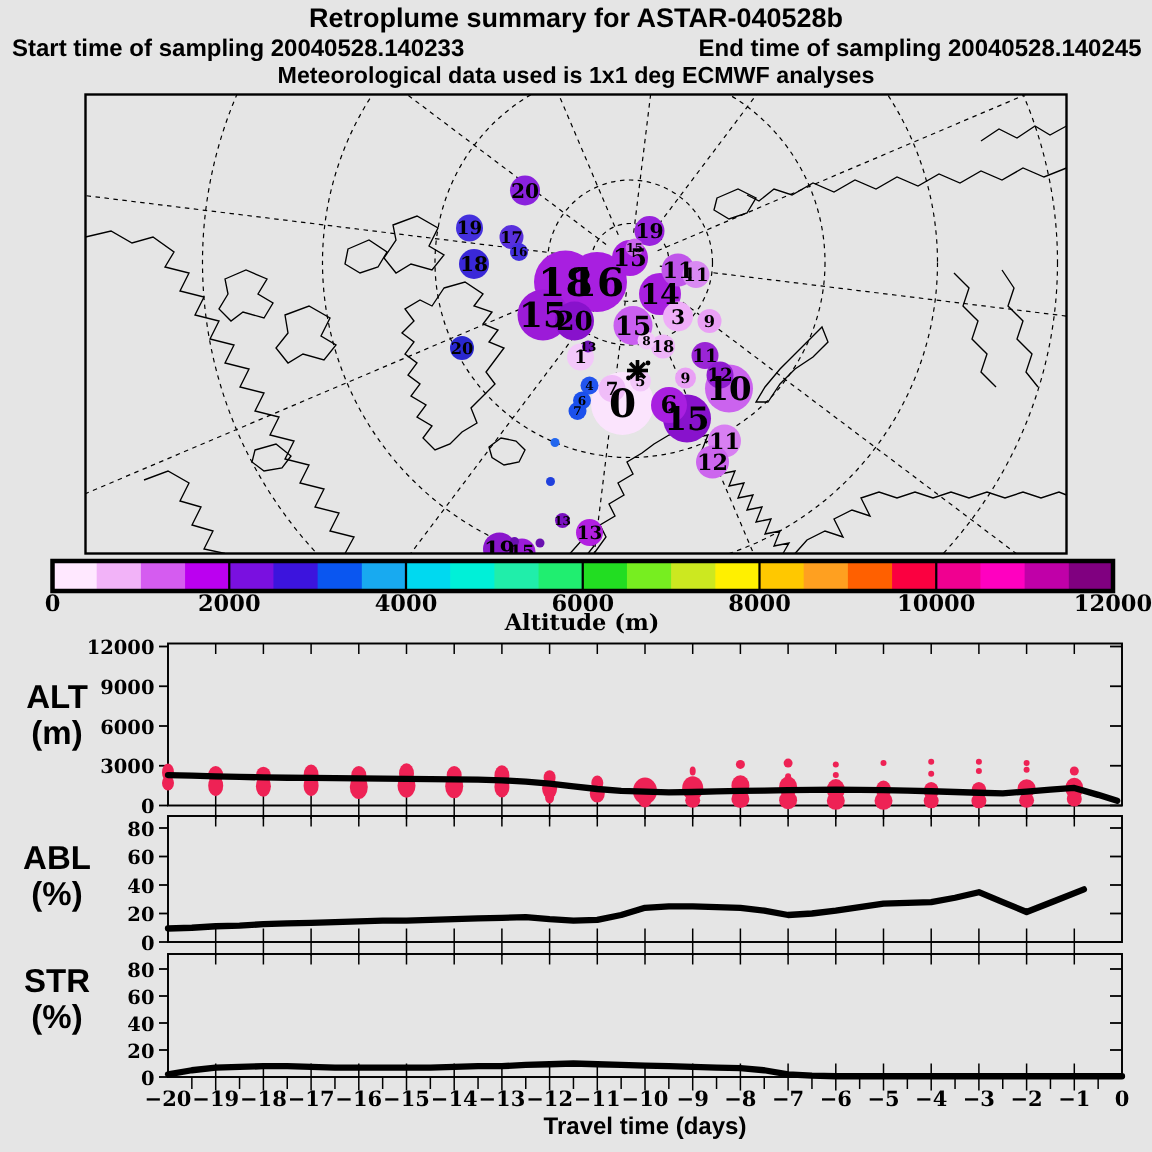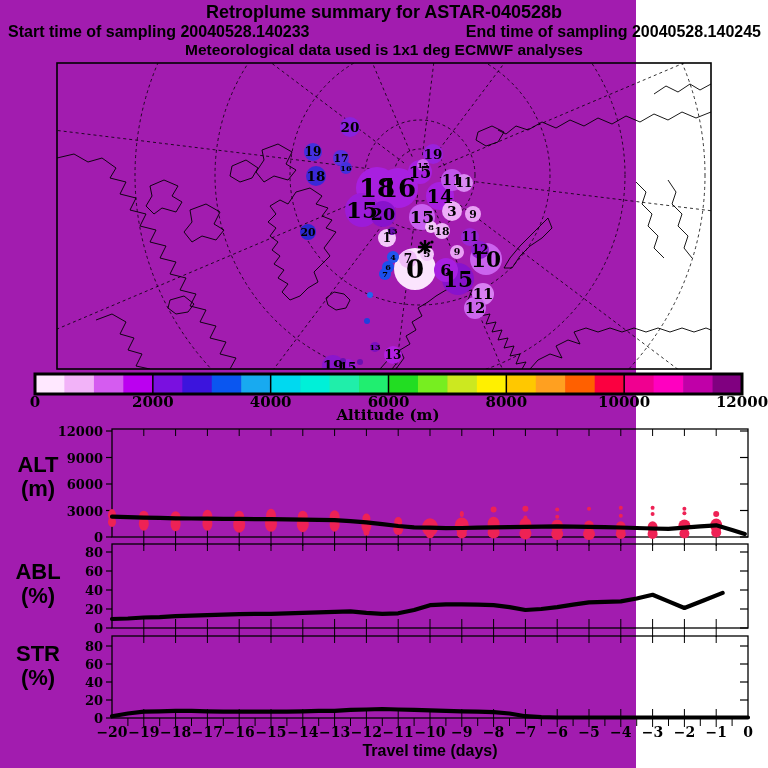--- a/index.html
+++ b/index.html
@@ -1,16 +1,16 @@
 <!DOCTYPE html>
 <html><head>
 <meta charset="utf-8">
 <style>
   html,body{margin:0;padding:0;background:#fff;width:768px;height:768px;overflow:hidden;}
-  #stage{position:relative;width:636px;height:768px;background:#a21caf;}
+  #stage{position:relative;width:768px;height:768px;background:#e5e5e5;}
   svg{position:absolute;left:0;top:0;}
   .t-sans{font-family:"Liberation Sans",sans-serif;font-weight:bold;fill:#000;}
   .t-ser{font-family:"DejaVu Serif",serif;font-weight:bold;fill:#000;}
   .lbl{font-family:"DejaVu Serif",serif;font-weight:bold;fill:#000;}
 </style>
 </head>
 <body>
 
 <div id="stage">
 <svg id="plot" width="768" height="768" viewBox="0 0 768 768">

